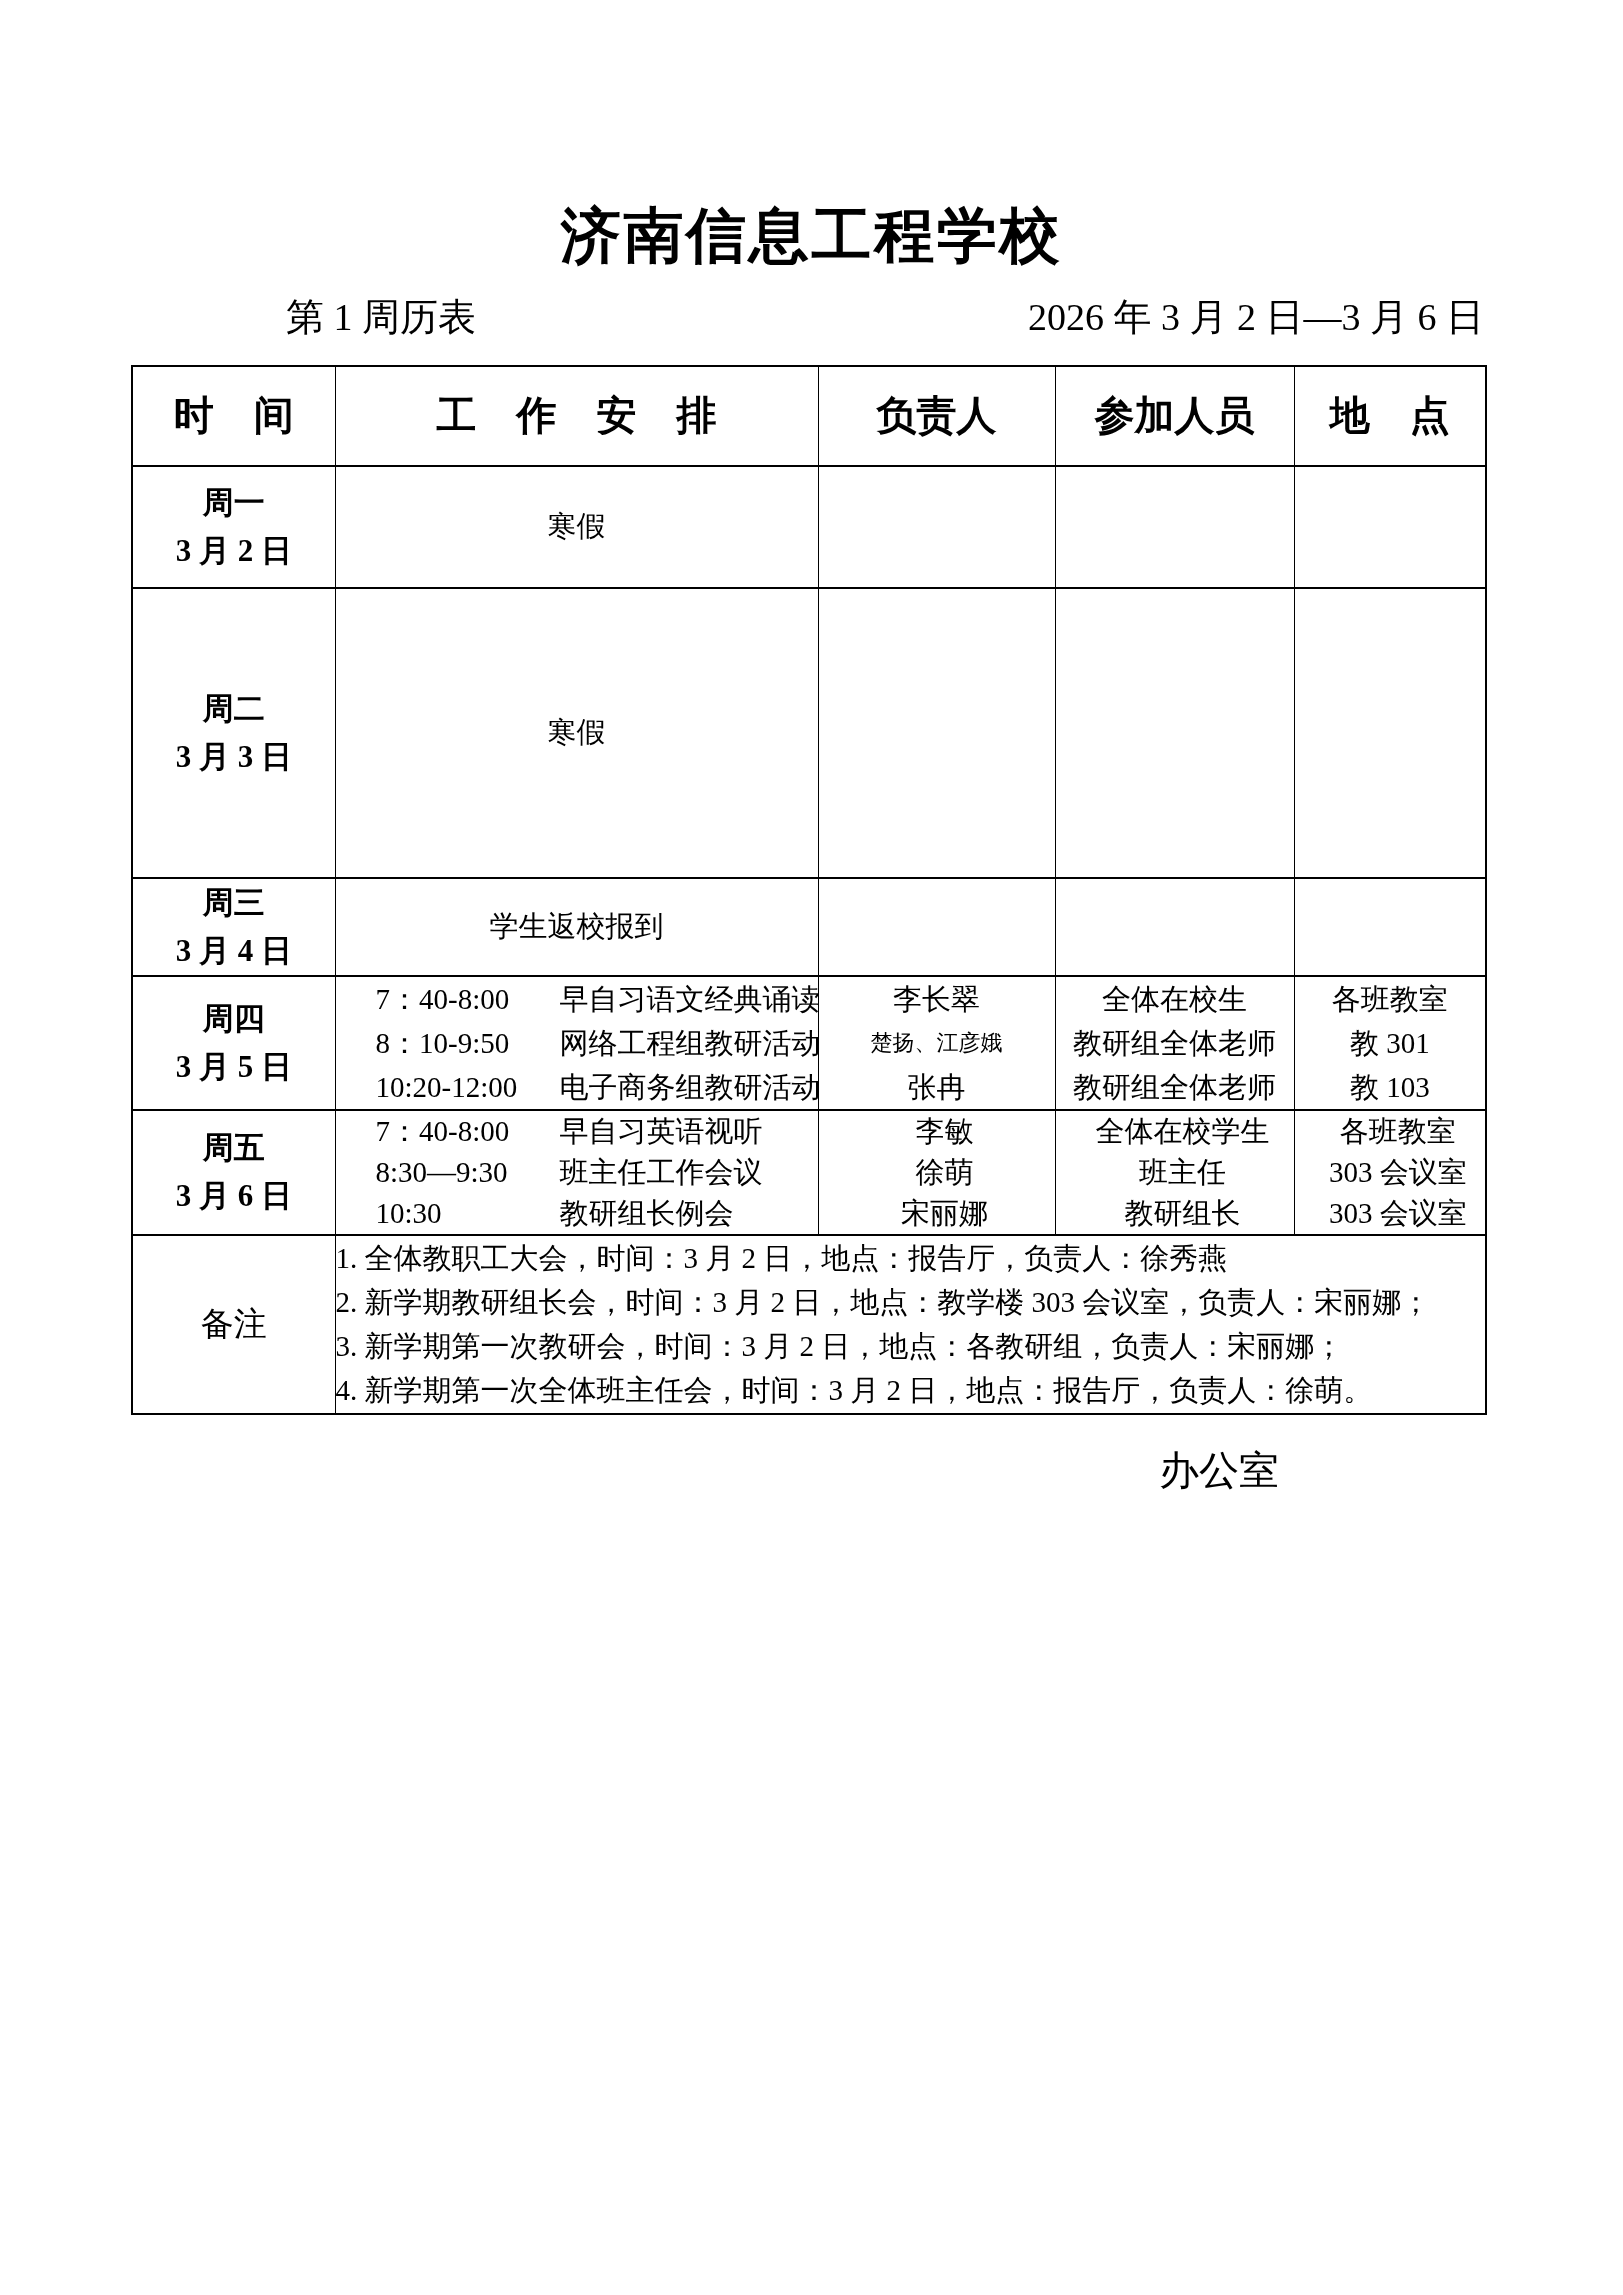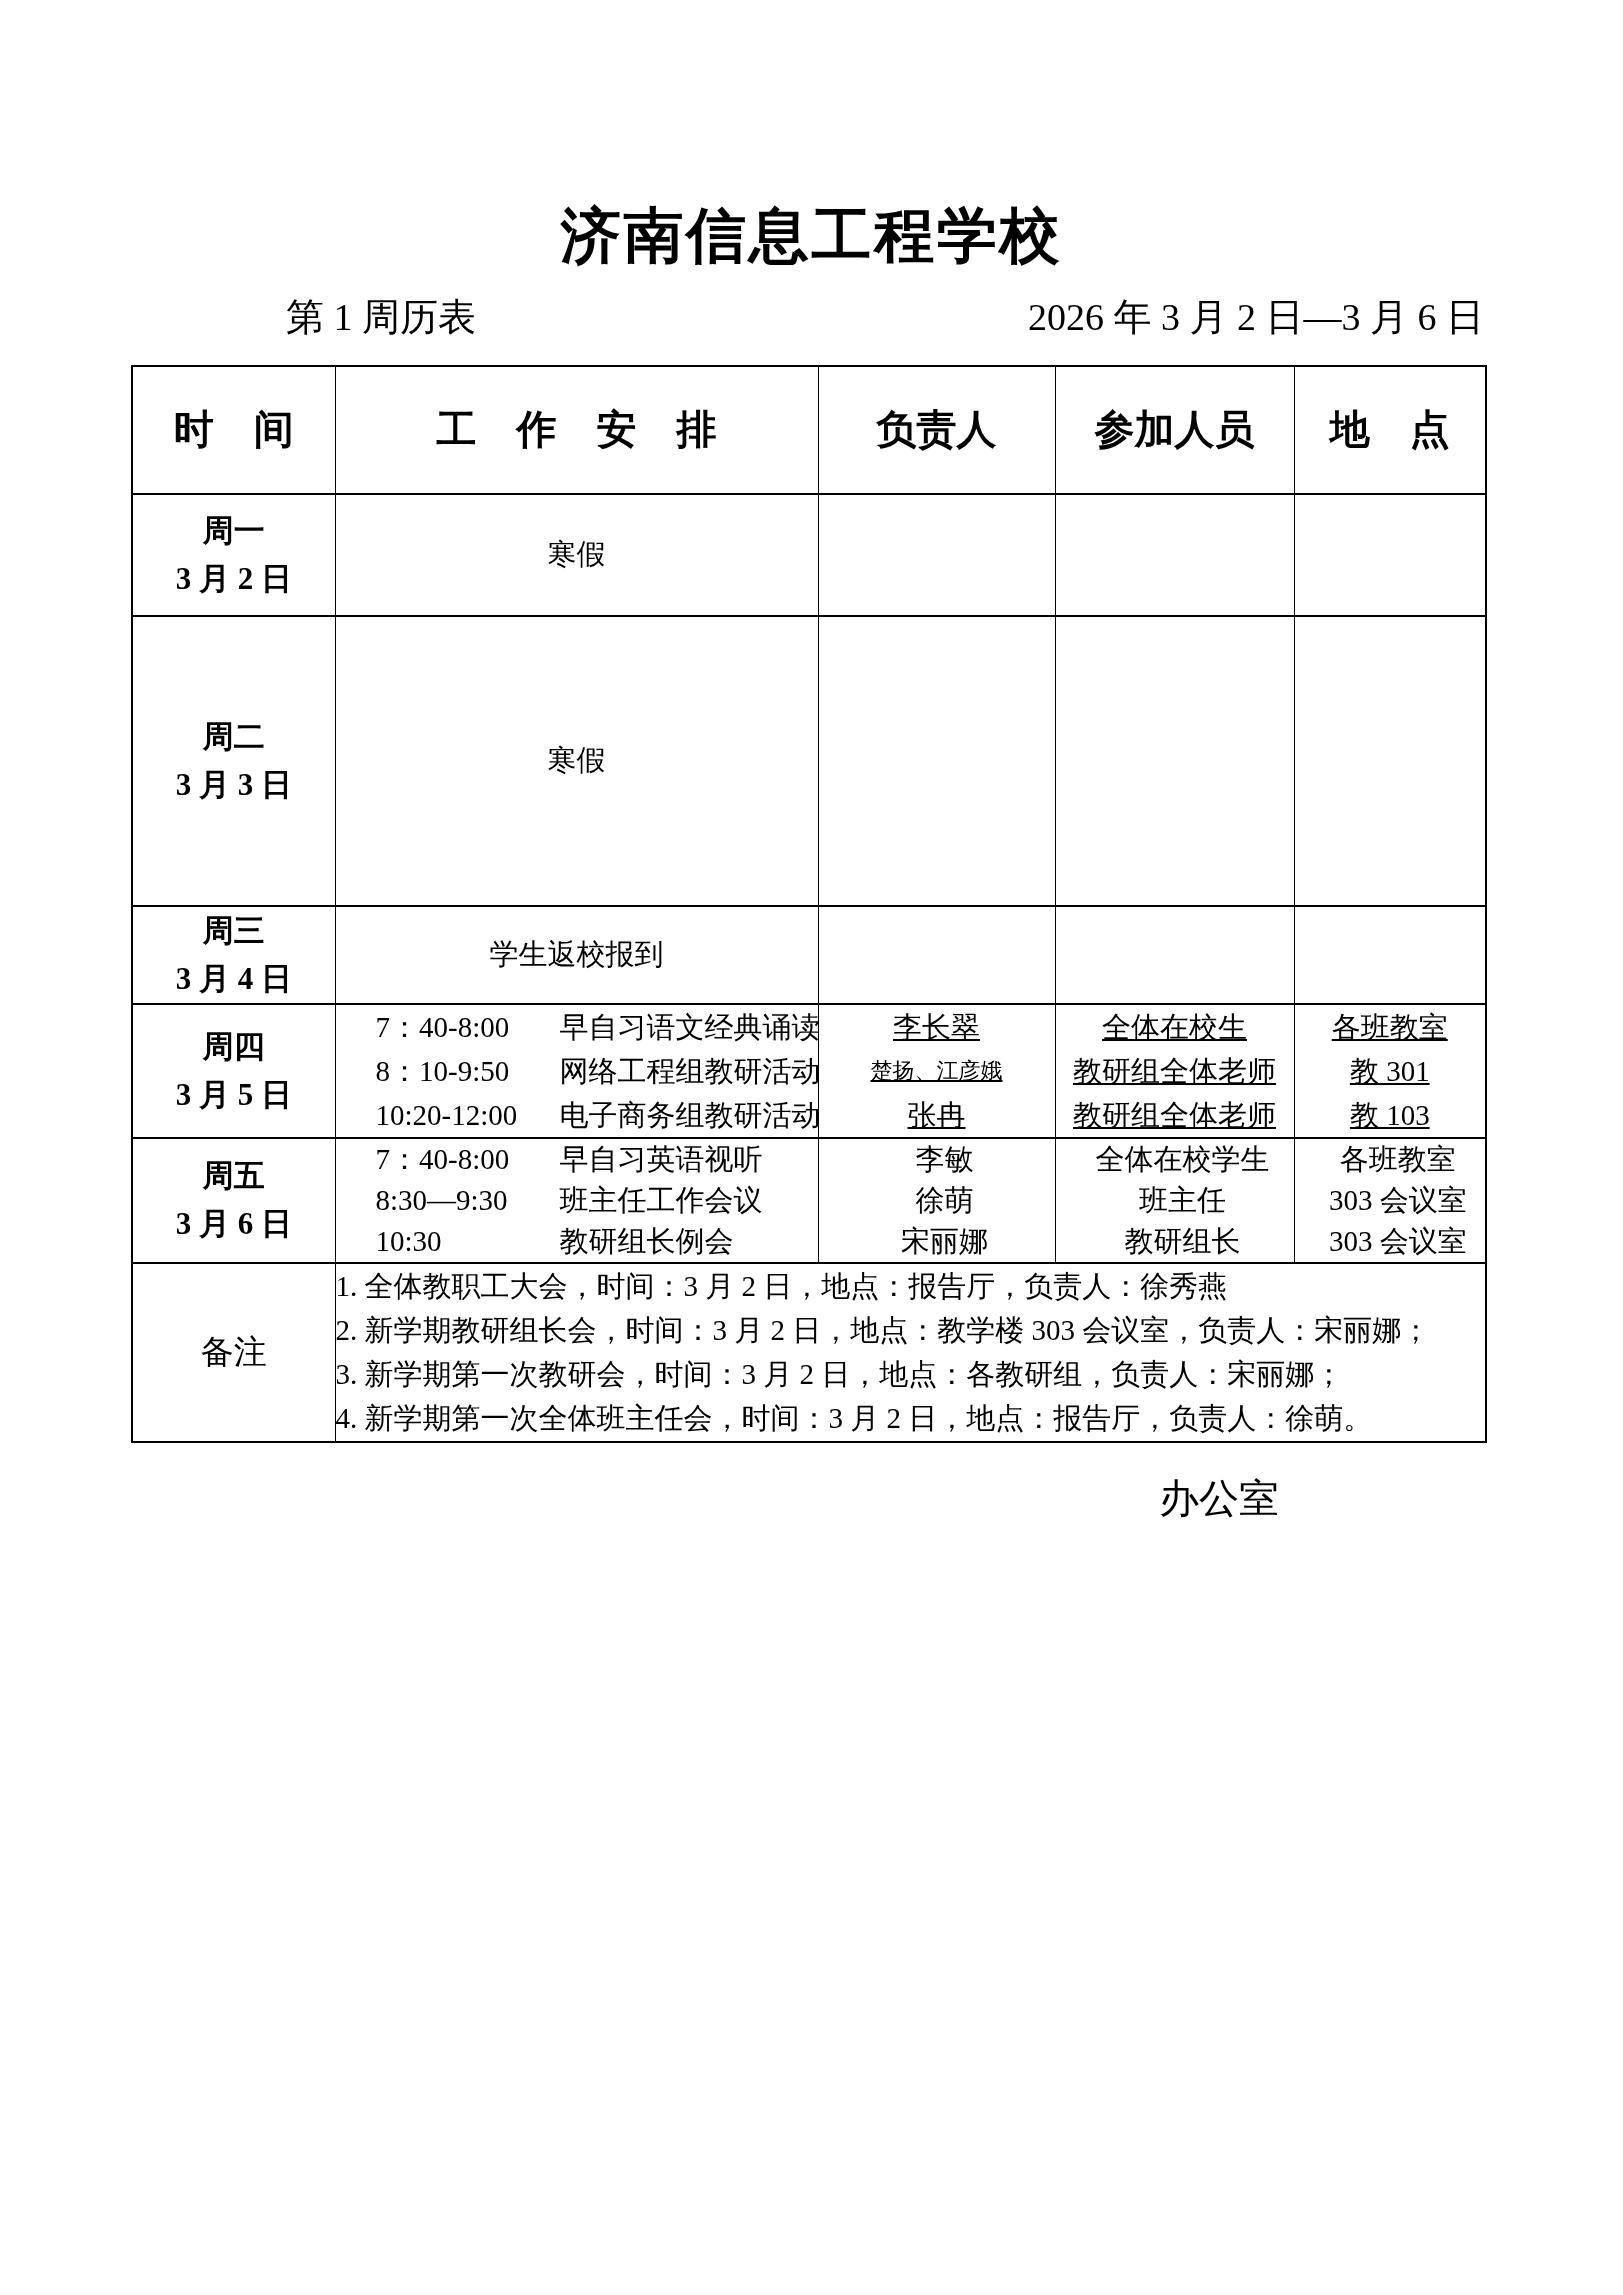--- a/index.html
+++ b/index.html
@@ -29,21 +29,21 @@
     width:1353px;
     border-collapse:collapse;table-layout:fixed;
     border:2.7px solid #000;
   }
   table.sched td, table.sched th{
     border-left:1.4px solid #000;border-right:1.4px solid #000;
     border-top:2.7px solid #000;border-bottom:2.7px solid #000;
     padding:0;vertical-align:middle;
     overflow:hidden;
   }
-  tr.r-head{height:128px;}
+  tr.r-head{height:100px;}
   tr.r-mon{height:122px;}
   tr.r-tue{height:290px;margin-left:24px;}
   tr.r-wed{height:98px;}
   tr.r-thu{height:122px;}
   tr.r-fri{height:125px;}
   tr.r-notes{height:179px;}
   th.hcell{
     font-family:"Liberation Sans", sans-serif;
     font-size:40px;font-weight:bold;text-align:center;
   }
@@ -51,21 +51,21 @@
     text-align:center;font-weight:bold;
     font-size:31px;line-height:48px;
   }
   td.work-center{text-align:center;font-size:29px;}
   td.work-sched{text-align:left;padding-left:12.3px;}
   .sched-line{white-space:nowrap;font-size:29px;}
   tr.r-thu .sched-line{line-height:44px;}
   tr.r-fri .sched-line{line-height:41px;}
   .sched-line .t{display:inline-block;min-width:184px;margin-left:40px;}
   td.mid-cell{text-align:center;font-size:29px;}
-  tr.r-thu td.mid-cell div{line-height:44px;text-decoration:underline;}
+  tr.r-thu td.mid-cell div{line-height:44px;}
   tr.r-fri td.mid-cell div{line-height:41px;padding-left:16px;}
   td.mid-cell div.small{font-size:22px;}
   td.notes-label{
     text-align:center;font-weight:normal;
     font-family:"Liberation Sans", sans-serif;
     font-size:33px;
   }
   td.notes-cell{padding-left:26px;}
   .note-line{font-size:29px;line-height:44px;white-space:nowrap;}
   .office{

